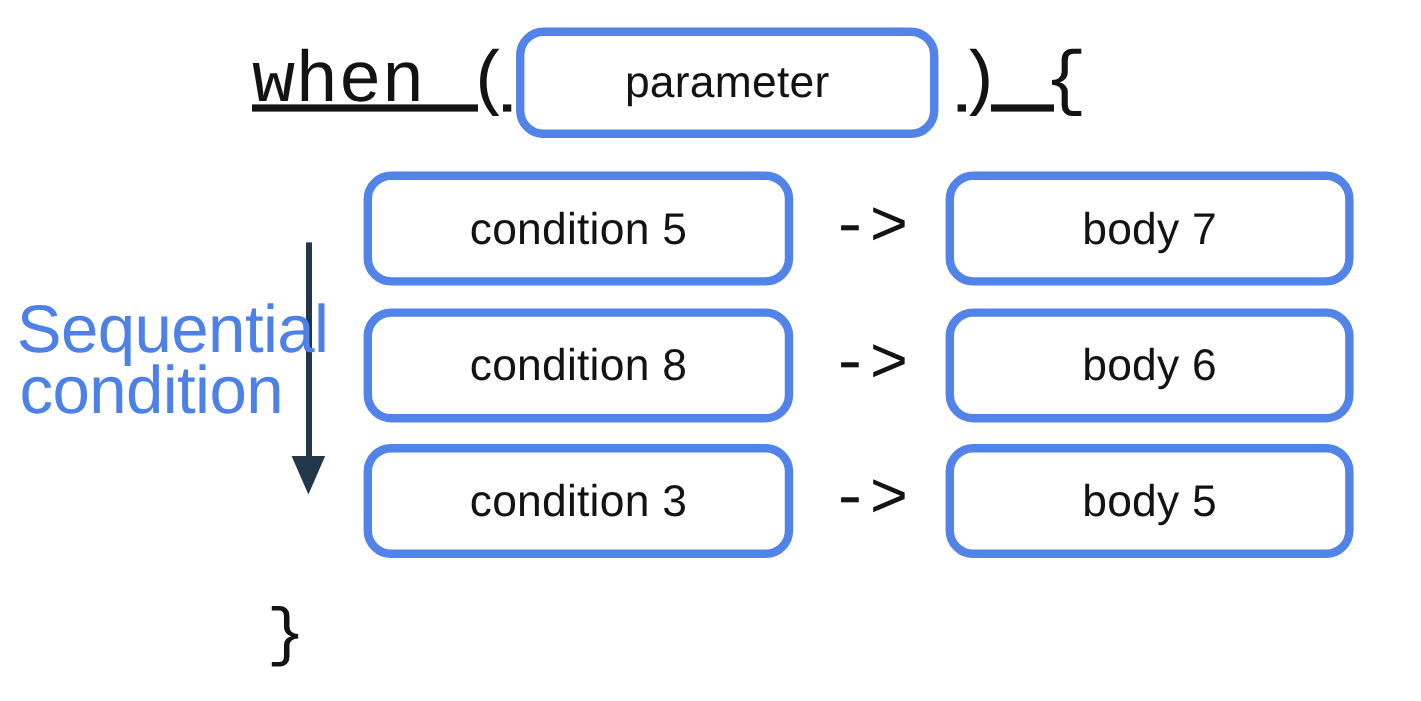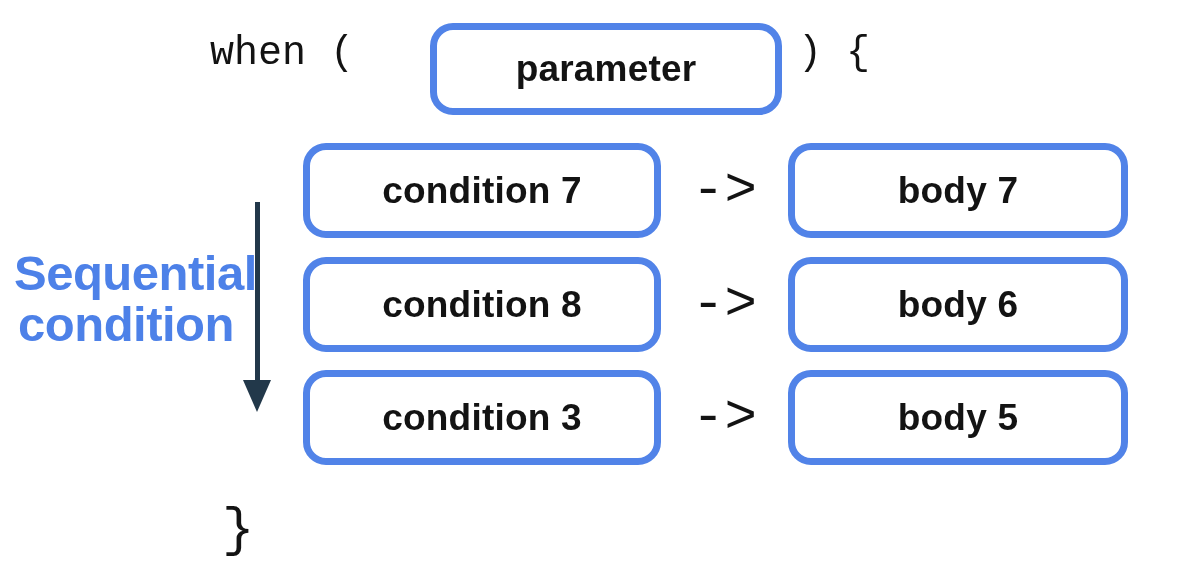--- a/index.html
+++ b/index.html
@@ -18,21 +18,21 @@
 
   
   .code {
     position: absolute;
     font-family: "Liberation Mono", "DejaVu Sans Mono", monospace;
     color: var(--code-text, #131313);
     white-space: pre;
     display: flex;
     align-items: center;
   }
-  .top-band { top: 7px; height: 92px; font-size: 40px; }
+  .top-band { top: 23px; height: 92px; font-size: 60px; text-decoration: underline; }
   .when-open   { left: 210px; }
   .paren-close { left: 798px; }
   .closing-brace {
     left: 222px;
     top: 490px;
     height: 80px;
     font-size: 54px;
   }
 
   
@@ -41,21 +41,21 @@
     box-sizing: border-box;
     background: #ffffff;
     border: 7px solid var(--box-border, #5183E8);
     border-radius: 23px;
     display: flex;
     align-items: center;
     justify-content: center;
   }
   .pill-label {
     font-family: "Liberation Sans", sans-serif;
-    font-weight: 700;
+    font-weight: 400;
     font-size: 37px;
     color: var(--code-text, #131313);
     letter-spacing: 0.2px;
   }
 
   .param-box { left: 430px; top: 23px; width: 352px; height: 92px; }
 
   
   .row { position: absolute; left: 0; width: 100%; height: 95px; }
   .row-1 { top: 143px; }
@@ -100,43 +100,43 @@
   }
 
   
   .side-label {
     position: absolute;
     left: 14px;
     top: 248px;
     width: 224px;
     text-align: center;
     font-family: "Liberation Sans", sans-serif;
-    font-weight: 700;
-    font-size: 49px;
+    font-weight: 400;
+    font-size: 56px;
     line-height: 51px;
     letter-spacing: -0.5px;
     color: var(--label-text, #4D81E8);
   }
 </style>
 </head>
 <body>
 
 <div class="canvas">
 
   <span class="code top-band when-open">when (</span>
 
   <div class="pill param-box">
     <span class="pill-label">parameter</span>
   </div>
 
   <span class="code top-band paren-close">) {</span>
 
   <div class="row row-1">
     <div class="pill condition-box">
-      <span class="pill-label">condition 7</span>
+      <span class="pill-label">condition 5</span>
     </div>
     <span class="code map-arrow">-&gt;</span>
     <div class="pill body-box">
       <span class="pill-label">body 7</span>
     </div>
   </div>
 
   <div class="row row-2">
     <div class="pill condition-box">
       <span class="pill-label">condition 8</span>

